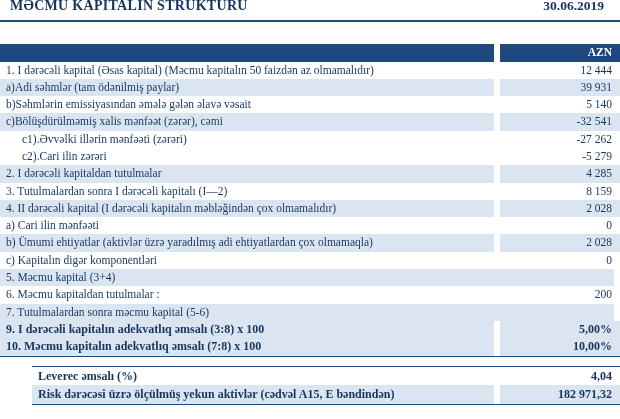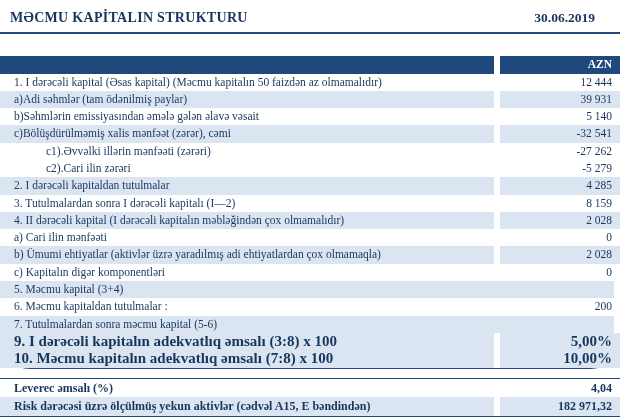--- a/index.html
+++ b/index.html
@@ -10,40 +10,40 @@
   }
   html,body{margin:0;padding:0;}
   body{
     width:620px;height:419px;background:#ffffff;
     font-family:"Liberation Serif","DejaVu Serif",serif;
     color:var(--navy);overflow:hidden;
   }
   .doc{width:620px;height:419px;position:relative;box-sizing:border-box;}
   .title-bar{
     display:flex;justify-content:space-between;align-items:flex-end;
-    padding:8px 25px 6px 10px;box-sizing:border-box;height:32px;
+    padding:8px 16px 6px 10px;box-sizing:border-box;height:20px;
   }
   .title{font-weight:bold;font-size:14px;letter-spacing:0.3px;white-space:nowrap;}
   .date{font-weight:bold;font-size:13.5px;white-space:nowrap;}
   .title-rule{height:2px;background:var(--rule);}
   .spacer{height:22px;}
   .row{
     display:flex;align-items:center;height:17.3px;
     font-size:11.5px;line-height:17.3px;
   }
   .row.hdr{background:var(--bar);color:#ffffff;font-weight:bold;height:17.5px;}
   .cell{box-sizing:border-box;}
-  .cell.label{flex:1;padding-left:14px;white-space:nowrap;overflow:hidden;}
-  .cell.label.indent{padding-left:46px;}
+  .cell.label{flex:1;padding-left:6px;white-space:nowrap;overflow:hidden;}
+  .cell.label.indent{padding-left:22px;}
   .gap{width:6px;background:#ffffff;align-self:stretch;flex:0 0 6px;}
   .cell.value{width:120px;flex:0 0 120px;text-align:right;padding-right:8px;white-space:nowrap;}
   .row.shade{background:var(--stripe);}
-  .row.bold{font-weight:bold;font-size:15px;}
-  .cap-table{border-bottom:1.5px solid var(--rule);border-radius:30px;}
-  .footer{margin-top:9px;border-top:1.5px solid var(--rule);}
+  .row.bold{font-weight:bold;font-size:12px;}
+  .cap-table{border-bottom:1.5px solid var(--rule);}
+  .footer{margin-top:9px;border-top:1.5px solid var(--rule);margin-left:32px;}
   .footer .row{height:18.5px;line-height:18.5px;font-weight:bold;font-size:12px;}
   .footer .row:last-child{border-bottom:1.5px solid var(--rule);font-family:Liberation Serif, serif;}
 </style>
 </head>
 <body>
 
 <div class="doc">
 
   <div class="title-bar">
     <div class="title">MƏCMU KAPİTALIN STRUKTURU</div>

